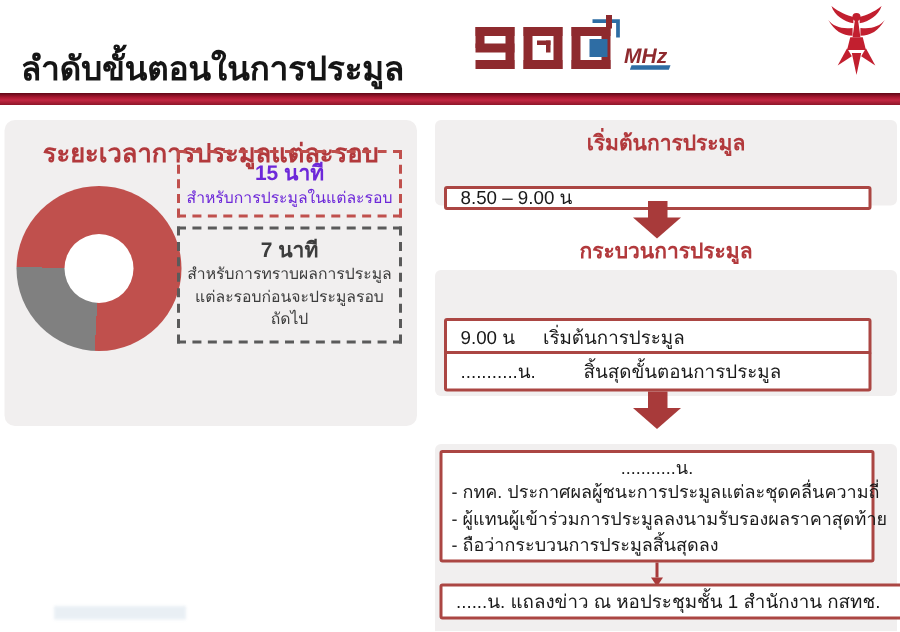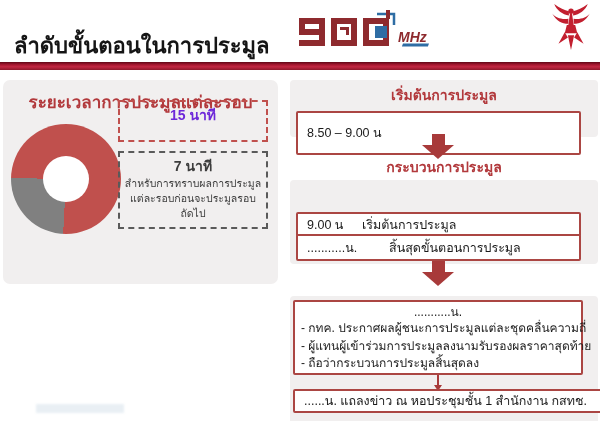--- a/index.html
+++ b/index.html
@@ -1,21 +1,21 @@
 <!DOCTYPE html>
 <html><head>
 <meta charset="utf-8">
 <style>
   html,body{margin:0;padding:0;background:#ffffff;}
   body{font-family:"Liberation Sans","DejaVu Sans",sans-serif;}
   #slide{position:relative;width:600px;height:421px;background:#ffffff;overflow:hidden;}
 
   
   .title{position:absolute;left:14px;top:10px;font-size:22px;font-weight:bold;color:#151515;line-height:40px;margin-top:16px;}
-  .logo{position:absolute;left:297px;top:10px;width:138px;height:42px;}
+  .logo{position:absolute;left:315px;top:10px;width:138px;height:42px;}
   .emblem{position:absolute;left:549px;top:4px;width:44px;height:46px;}
   .rule{position:absolute;left:0;top:62px;width:600px;height:8px;
         background:linear-gradient(180deg,#5f0716 0%,#a81730 35%,#c22742 60%,#8e1629 100%);}
 
   
   .left-panel{position:absolute;left:3px;top:80px;width:275px;height:204px;background:#f1efef;border-radius:7px;}
   .left-title{position:absolute;left:0;top:8px;width:100%;text-align:center;font-size:17px;font-weight:bold;color:#b2393c;}
   .donut{position:absolute;left:8px;top:44px;width:110px;height:110px;border-radius:50%;
          background:conic-gradient(from 183deg,#808080 0deg 88deg,#c0504d 88deg 360deg);}
   .donut-hole{position:absolute;left:50%;top:50%;width:46px;height:46px;margin:-23px 0 0 -23px;border-radius:50%;background:#ffffff;}
@@ -29,21 +29,21 @@
   .panel{position:absolute;left:290px;width:308px;background:#f1efef;border-radius:4px;}
   .panel-a{top:80px;height:57px;}
   .panel-b{top:180px;height:84px;}
   .panel-c{top:296px;height:125px;border-bottom-left-radius:0;border-bottom-right-radius:0;}
   .stage-header{position:absolute;left:290px;width:308px;text-align:center;font-size:14px;font-weight:bold;color:#b2393c;}
   .h1{top:84px;}
   .h2{top:156px;}
   .h3{top:281px;}
   .flow-box{position:absolute;background:#ffffff;border:2.5px solid #ab4643;border-radius:2px;
             box-sizing:border-box;display:flex;align-items:center;font-size:12.5px;color:#1a1a1a;}
-  .box1{left:296px;top:111px;width:285px;height:44px;}
+  .box1{left:296px;top:124px;width:285px;height:16px;}
   .box2{left:296px;top:212px;width:285px;height:25px;}
   .box3{left:296px;top:234px;width:285px;height:27px;}
   .bigbox{left:293px;top:300px;width:290px;height:75px;display:block;padding:2px 6px;}
   .lastbox{left:293px;top:389px;width:324px;height:24px;}
   .flow-box .time{flex:0 0 auto;padding-left:9px;}
   .box1 .time{width:115px;}
   .box2 .time{width:55px;}
   .box3 .time{width:82px;}
   .bigbox .center-line{text-align:center;font-size:12px;line-height:16px;}
   .bigbox .bullet{font-size:12px;line-height:17.5px;white-space:nowrap;}
@@ -123,20 +123,21 @@
 
   <div class="left-panel">
     <div class="left-title">ระยะเวลาการประมูลแต่ละรอบ</div>
 
     <div class="donut">
       <div class="donut-hole"></div>
     </div>
 
     <div class="callout red">
       <div class="val">15 นาที</div>
+      <div class="desc">สำหรับการประมูลในแต่ละรอบ</div>
     </div>
     <div class="callout gray">
       <div class="val">7 นาที</div>
       <div class="desc">สำหรับการทราบผลการประมูลแต่ละรอบก่อนจะประมูลรอบถัดไป</div>
     </div>
   </div>
 
   <div class="panel panel-a"></div>
   <div class="panel panel-b"></div>
   <div class="panel panel-c"></div>

